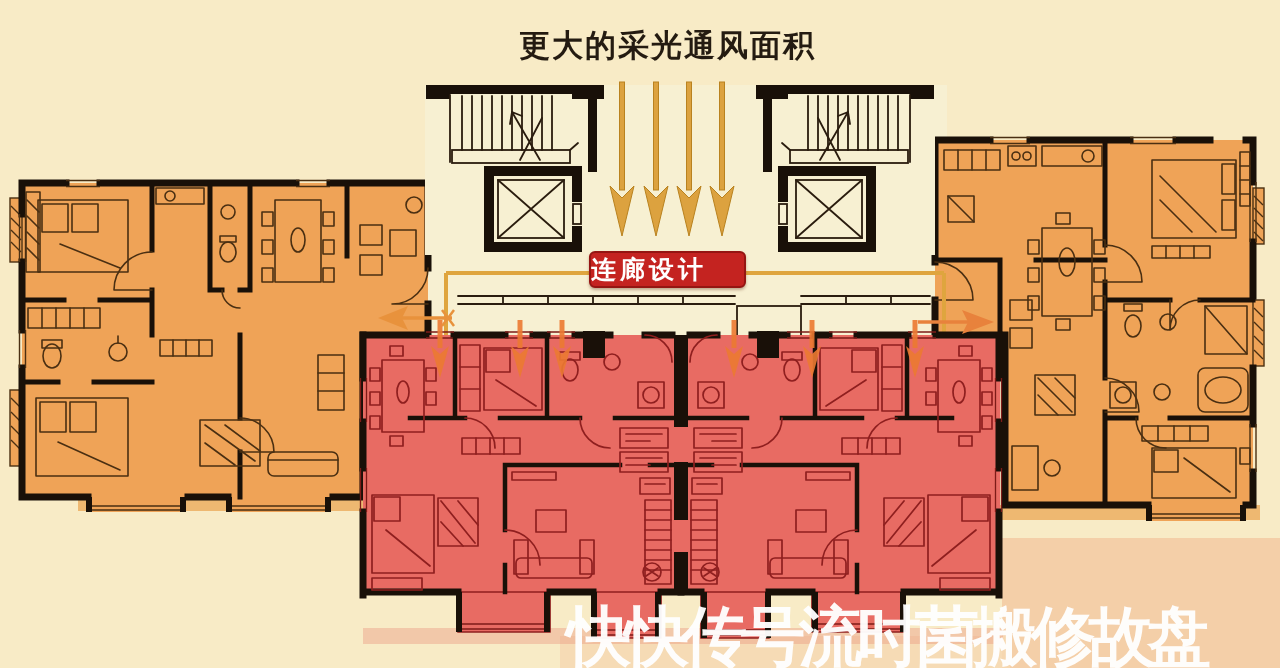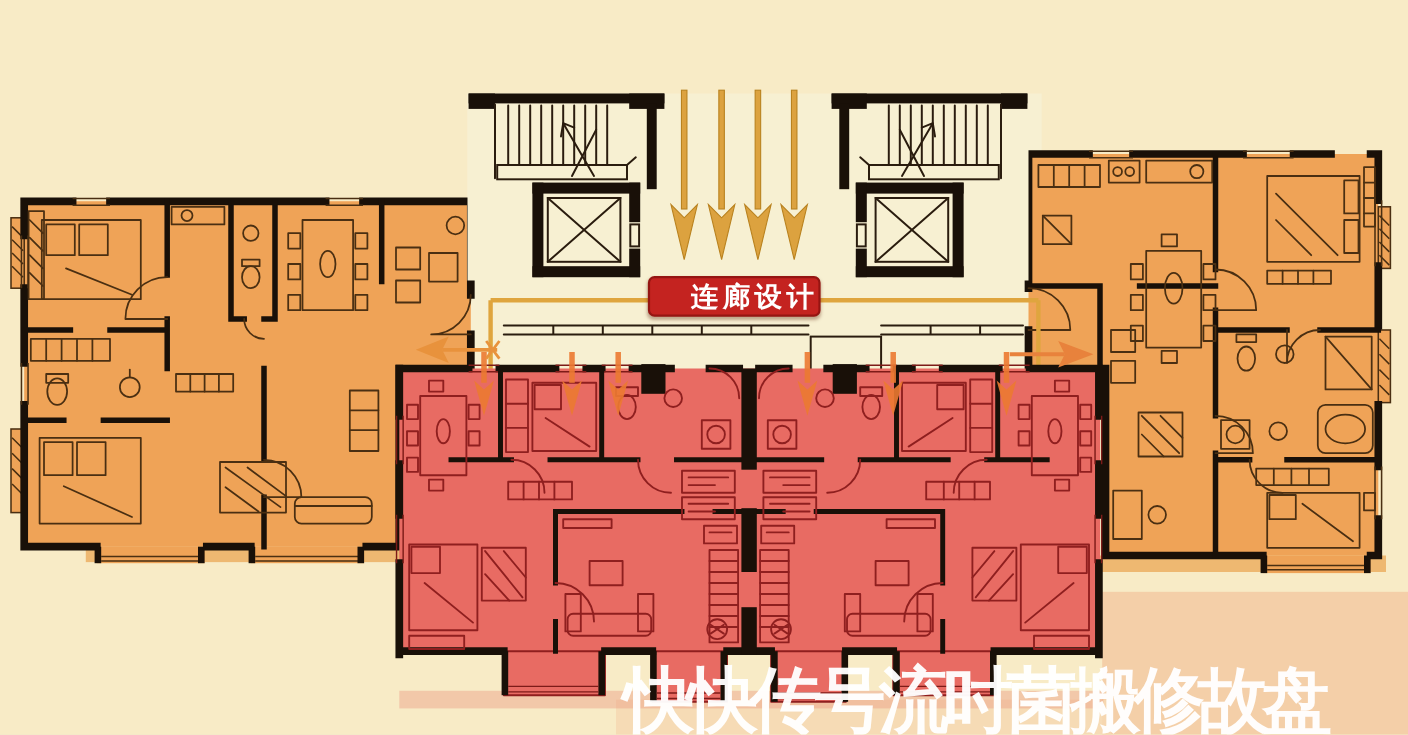--- a/index.html
+++ b/index.html
@@ -17,21 +17,21 @@
   .fo{stroke:var(--line-o);stroke-width:1.6;fill:none;stroke-linecap:round;stroke-linejoin:round;}
   .fr{stroke:var(--line-r);stroke-width:1.7;fill:none;stroke-linecap:round;stroke-linejoin:round;}
   .fc{stroke:var(--line-c);stroke-width:1.8;fill:none;stroke-linecap:round;}
   .win{stroke:var(--line-o);stroke-width:1.4;fill:none;}
   .winr{stroke:#7d1b18;stroke-width:1.3;fill:none;}
   .goldline{stroke:var(--gold);stroke-width:4;fill:none;}
   .title{position:absolute;left:519px;top:25px;font-size:31px;font-weight:800;
          letter-spacing:2px;color:var(--ink);white-space:nowrap;}
   .badge{position:absolute;left:589px;top:251px;width:157px;height:37px;
          background:var(--label-red);border-radius:6px;border:2px solid #951512;
-         box-sizing:border-box;display:flex;align-items:center;justify-content:flex-end;
+         box-sizing:border-box;display:flex;align-items:center;justify-content:flex-start;
          color:#fff;font-size:25px;font-weight:800;letter-spacing:4px;
          box-shadow:0 2px 3px rgba(90,30,10,.35);}
   .watermark{position:absolute;left:567px;top:594px;font-size:64px;font-weight:900;
          color:var(--wm);letter-spacing:-6px;white-space:nowrap;opacity:.96;
          transform:scaleY(1.02);}
 </style>
 </head>
 <body>
 
 <div id="stage">
@@ -364,17 +364,18 @@
       <path d="M378,318 L408,306 L402,318 L408,330 Z" fill="#e8923c"></path>
       <path d="M442,310 l12,16 M442,326 l12,-16" stroke="#e8923c" stroke-width="2.5"></path>
     </g>
     <g>
       <path d="M918,322 H968" stroke="#e8823c" stroke-width="3.5" fill="none"></path>
       <path d="M994,322 L962,310 L968,322 L962,334 Z" fill="#e8823c"></path>
     </g>
   </g>
 </svg>
 
+  <div class="title">更大的采光通风面积</div>
   <div class="badge">
     <span>连廊设计</span>
   </div>
   <div class="watermark">快快传号流时菌搬修故盘</div>
 </div>
 
 </body></html>

